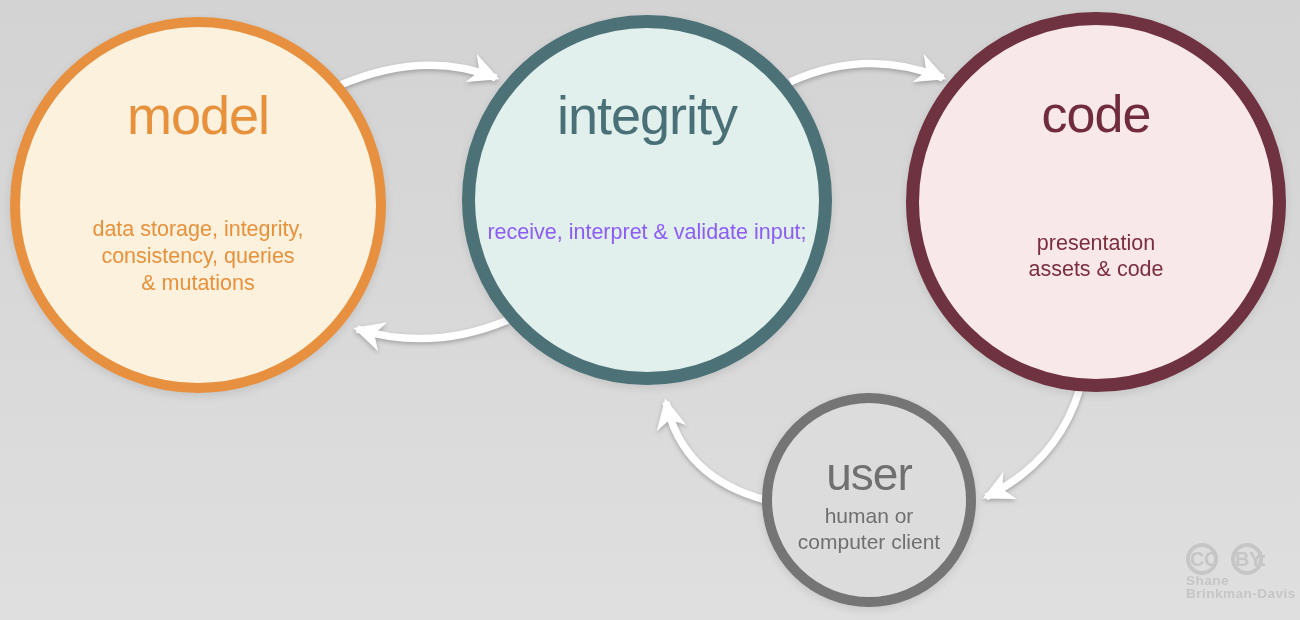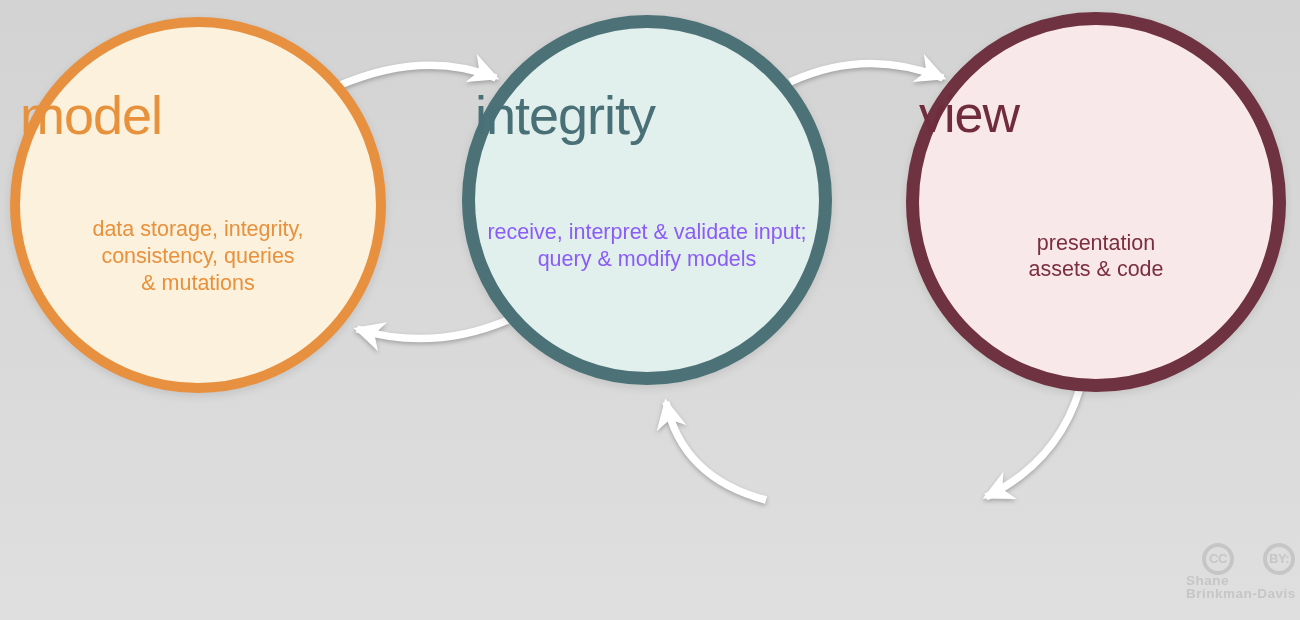--- a/index.html
+++ b/index.html
@@ -7,21 +7,21 @@
     position:relative; width:1300px; height:620px; overflow:hidden;
     background:linear-gradient(180deg,#d3d3d3 0%,#d9d9d9 55%,#dfdfdf 100%);
     font-family:"Liberation Sans","DejaVu Sans",sans-serif;
   }
   svg.arrows { position:absolute; left:0; top:0; z-index:1;
     filter:drop-shadow(0px 2.5px 2px rgba(0,0,0,0.25)); }
   svg.arrows path.flow { fill:none; stroke:#ffffff; stroke-width:7.5; stroke-linecap:butt; }
 
   .node { position:absolute; border-radius:50%; box-sizing:border-box; z-index:2;
           box-shadow:0 3px 9px rgba(0,0,0,0.10); }
-  .node-title { position:absolute; left:0; right:0; text-align:left;
+  .node-title { position:absolute; left:0; right:0; text-align:center;
                 font-weight:400; letter-spacing:-1px; white-space:nowrap; }
   .node-body  { position:absolute; left:-40px; right:-40px; text-align:center;
                 font-size:21.5px; line-height:27px; white-space:nowrap; }
 
   
   .node-model { left:10px; top:17px; width:376px; height:376px;
                 background:#fbf1dc; border:10px solid #e79140; }
   .node-model .node-title { top:60px; font-size:54px; line-height:56px; color:#e8913c; }
   .node-model .node-body  { top:189px; color:#e8913c; }
 
@@ -40,22 +40,22 @@
   
   .node-user { left:762px; top:393px; width:214px; height:214px;
                background:#dcdcdc; border:10px solid #757575; }
   .node-user .node-title { top:46px; font-size:46px; line-height:50px; color:#707070; }
   .node-user .node-body  { top:100px; font-size:21px; line-height:26px; color:#6f6f6f; }
 
   
   .attribution { position:absolute; left:1186px; top:543px; z-index:2; color:#c6c6c6; }
   .badges { display:flex; gap:13px; }
   .badge { width:24px; height:24px; border:4px solid #c6c6c6; border-radius:50%;
-           font-size:13px; font-weight:bold; letter-spacing:-0.5px; line-height:24px;
-           text-align:center; color:#c6c6c6;margin-left:16px; }
+           font-size:20px; font-weight:bold; letter-spacing:-0.5px; line-height:24px;
+           text-align:center; color:#c6c6c6; }
   .author { margin-top:0; font-weight:bold; font-size:13.5px; line-height:12.5px;
             letter-spacing:0.5px; white-space:nowrap; }
 </style>
 </head>
 <body>
 
 <div class="stage">
 
   <svg class="arrows" width="1300" height="620" viewBox="0 0 1300 620">
     <defs>
@@ -76,32 +76,38 @@
       <div>data storage, integrity,</div>
       <div>consistency, queries</div>
       <div>&amp; mutations</div>
     </div>
   </div>
 
   <div class="node node-controller">
     <div class="node-title">integrity</div>
     <div class="node-body">
       <div>receive, interpret &amp; validate input;</div>
-      <div>query &amp; modify models</div>
     </div>
   </div>
 
   <div class="node node-view">
-    <div class="node-title">view</div>
+    <div class="node-title">code</div>
     <div class="node-body">
       <div>presentation</div>
       <div>assets &amp; code</div>
     </div>
   </div>
 
+  <div class="node node-user">
+    <div class="node-title">user</div>
+    <div class="node-body">
+      <div>human or</div>
+      <div>computer client</div>
+    </div>
+  </div>
 
   <div class="attribution">
     <div class="badges">
       <div class="badge">CC</div>
       <div class="badge">BY:</div>
     </div>
     <div class="author">Shane</div>
     <div class="author">Brinkman-Davis</div>
   </div>
 

